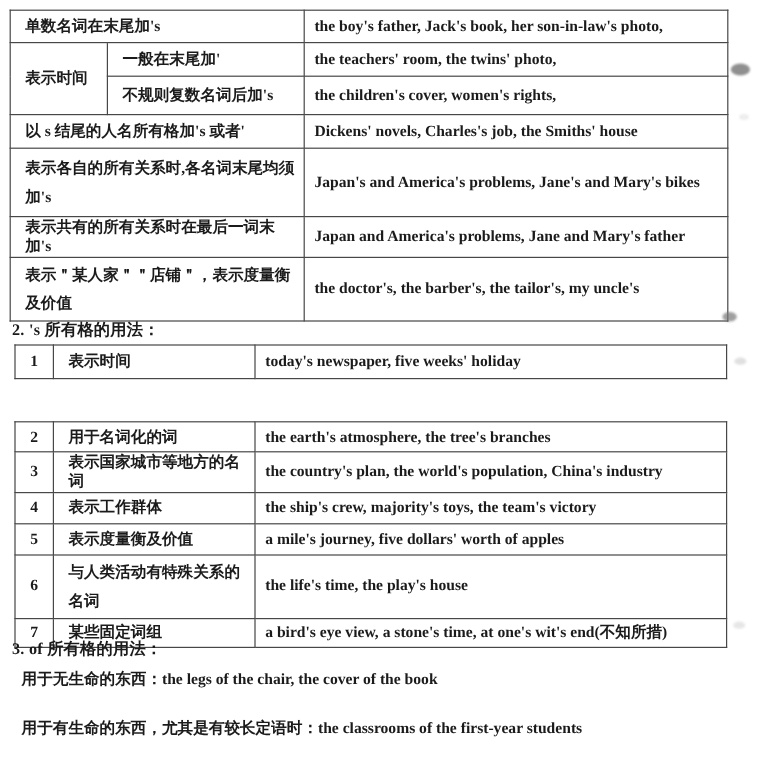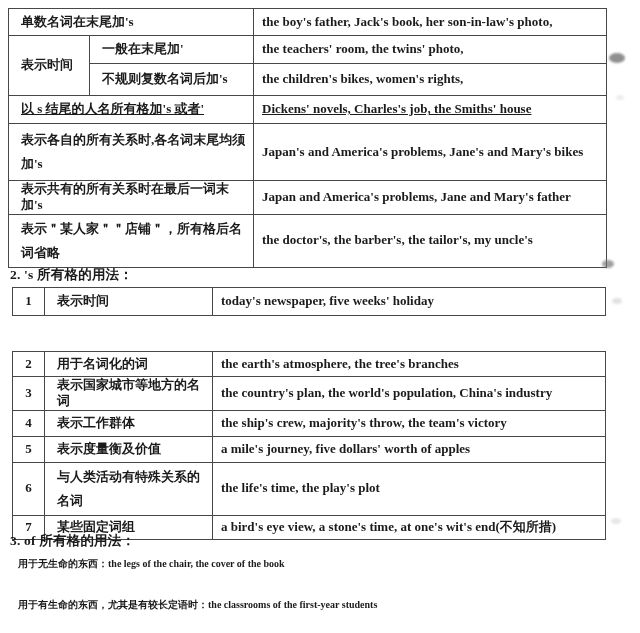--- a/index.html
+++ b/index.html
@@ -10,21 +10,21 @@
     -webkit-font-smoothing:antialiased;
   }
   .abs{position:absolute;}
   table{border-collapse:collapse;table-layout:fixed;}
   td{border:1.5px solid #474747;padding:0 6px 0 12px;vertical-align:middle;
      font-size:13px;font-weight:700;line-height:1.25;overflow:hidden;}
   td.num{text-align:center;padding:0;}
   td.example{padding-left:8px;margin-top:40px;}
   .two-line{line-height:24px;}
   .heading{font-size:13.5px;font-weight:700;letter-spacing:.2px;}
-  .usage-line{font-size:10px;font-weight:700;text-align:right;}
+  .usage-line{font-size:13px;font-weight:700;text-align:right;}
   .smudge{position:absolute;border-radius:50%;pointer-events:none;}
   .sm1{left:609px;top:53px;width:16px;height:10px;background:#6a6a6a;opacity:.75;filter:blur(1px);}
   .sm2{left:602px;top:260px;width:12px;height:8px;background:#777;opacity:.7;filter:blur(1px);}
   .sm3{left:612px;top:298px;width:10px;height:6px;background:#bbb;opacity:.45;filter:blur(1px);}
   .sm4{left:611px;top:518px;width:10px;height:6px;background:#c2c2c2;opacity:.4;filter:blur(1px);}
   .sm5{left:616px;top:95px;width:8px;height:5px;background:#ccc;opacity:.35;filter:blur(1px);}
 </style>
 </head>
 <body>
 
@@ -39,36 +39,36 @@
     <td colspan="2">单数名词在末尾加's</td>
     <td class="example">the boy's father, Jack's book, her son-in-law's photo,</td>
   </tr>
   <tr style="height:28px;">
     <td rowspan="2">表示时间</td>
     <td>一般在末尾加'</td>
     <td class="example">the teachers' room, the twins' photo,</td>
   </tr>
   <tr style="height:32px;">
     <td>不规则复数名词后加's</td>
-    <td class="example">the children's bikes, women's rights,</td>
+    <td class="example">the children's cover, women's rights,</td>
   </tr>
-  <tr style="height:28px;text-decoration:underline;">
+  <tr style="height:28px;">
     <td colspan="2">以 s 结尾的人名所有格加's 或者'</td>
     <td class="example">Dickens' novels, Charles's job, the Smiths' house</td>
   </tr>
   <tr style="height:57px;">
     <td colspan="2" class="two-line">表示各自的所有关系时,各名词末尾均须加's</td>
     <td class="example">Japan's and America's problems, Jane's and Mary's bikes</td>
   </tr>
   <tr style="height:28px;">
     <td colspan="2">表示共有的所有关系时在最后一词末加's</td>
     <td class="example">Japan and America's problems, Jane and Mary's father</td>
   </tr>
   <tr style="height:53px;">
-    <td colspan="2" class="two-line">表示＂某人家＂＂店铺＂，所有格后名词省略</td>
+    <td colspan="2" class="two-line">表示＂某人家＂＂店铺＂，表示度量衡及价值</td>
     <td class="example">the doctor's, the barber's, the tailor's, my uncle's</td>
   </tr>
 </tbody>
   </table>
 
 <div class="abs heading" style="left:10px;top:266px;">2. 's 所有格的用法：</div>
 
 <table class="abs" style="left:12px;top:287px;width:593px;">
   <colgroup>
       <col style="width:32px">
@@ -97,31 +97,31 @@
     <td class="example">the earth's atmosphere, the tree's branches</td>
   </tr>
   <tr style="height:23px;">
     <td class="num">3</td>
     <td>表示国家城市等地方的名词</td>
     <td class="example">the country's plan, the world's population, China's industry</td>
   </tr>
   <tr style="height:26px;">
     <td class="num">4</td>
     <td>表示工作群体</td>
-    <td class="example">the ship's crew, majority's throw, the team's victory</td>
+    <td class="example">the ship's crew, majority's toys, the team's victory</td>
   </tr>
   <tr style="height:26px;">
     <td class="num">5</td>
     <td>表示度量衡及价值</td>
     <td class="example">a mile's journey, five dollars' worth of apples</td>
   </tr>
   <tr style="height:53px;">
     <td class="num">6</td>
     <td class="two-line">与人类活动有特殊关系的名词</td>
-    <td class="example">the life's time, the play's plot</td>
+    <td class="example">the life's time, the play's house</td>
   </tr>
   <tr style="height:24px;">
     <td class="num">7</td>
     <td>某些固定词组</td>
     <td class="example">a bird's eye view, a stone's time, at one's wit's end(不知所措)</td>
   </tr>
 </tbody>
   </table>
 
 <div class="abs heading" style="left:10px;top:532px;">3. of 所有格的用法：</div>

